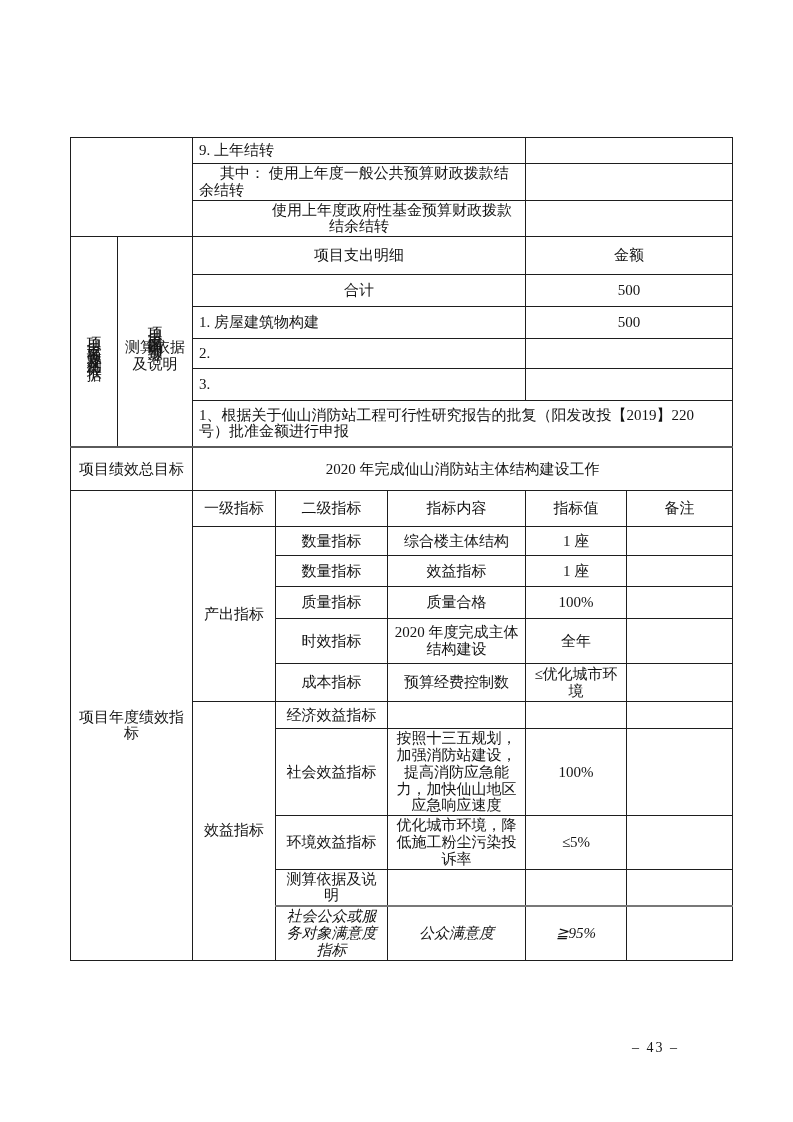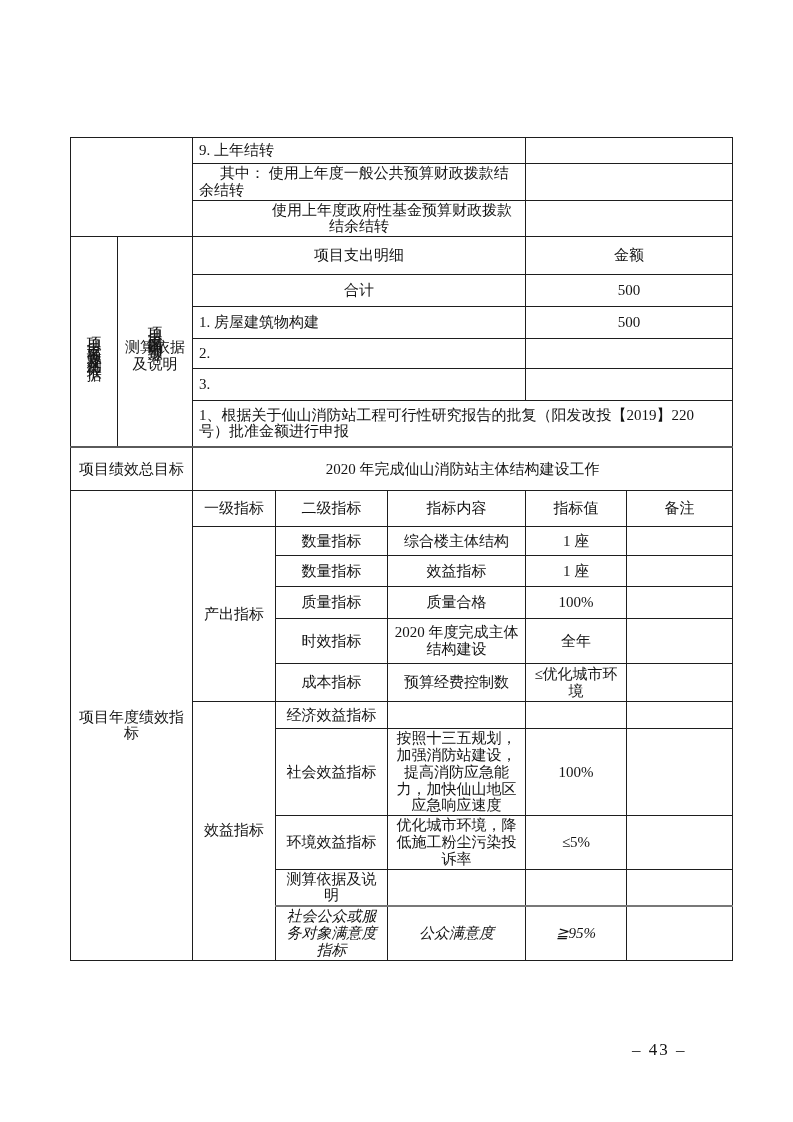--- a/index.html
+++ b/index.html
@@ -54,21 +54,21 @@
   .vwrap .vtext { margin: 10px auto 0 auto; }
   .vwrap .hlabel { margin-bottom: 4px; line-height: 1.15; text-align: center; }
 
   
   tr.thick-top td { border-top: 2px solid #5a5a5a; text-align: center; }
   tr.thick-top2 td { border-top: 2px solid #787878; font-style: italic; }
 
   .page-number {
     position: absolute;
     left: 632px; top: 1040px;
-    font-size: 17px;
+    font-size: 14px;
     letter-spacing: 2px;
     white-space: pre;
   }
 </style>
 </head>
 <body>
 
 <div class="page">
 
   <table class="doc-table">

